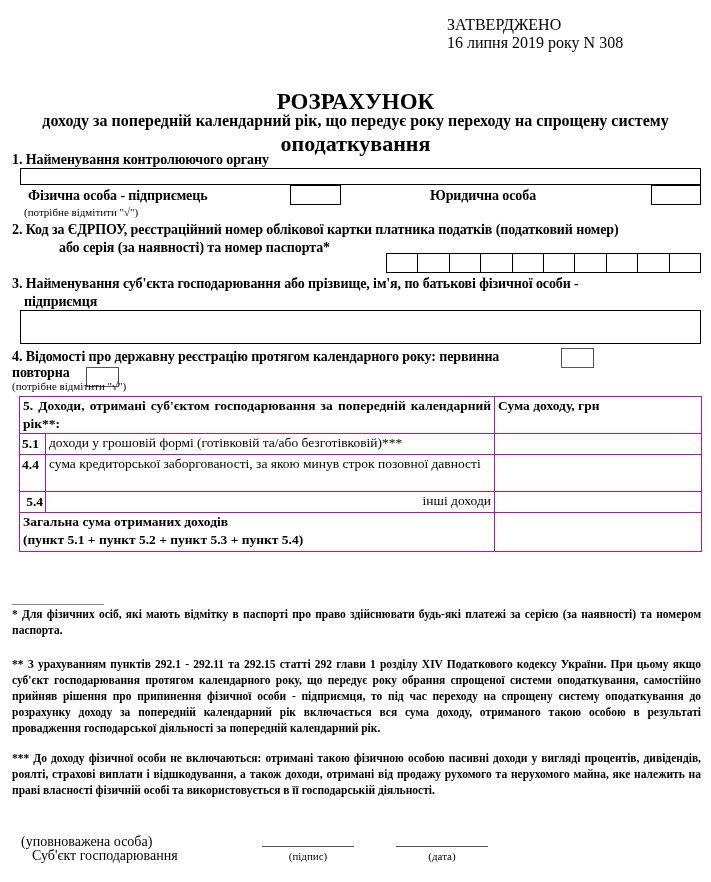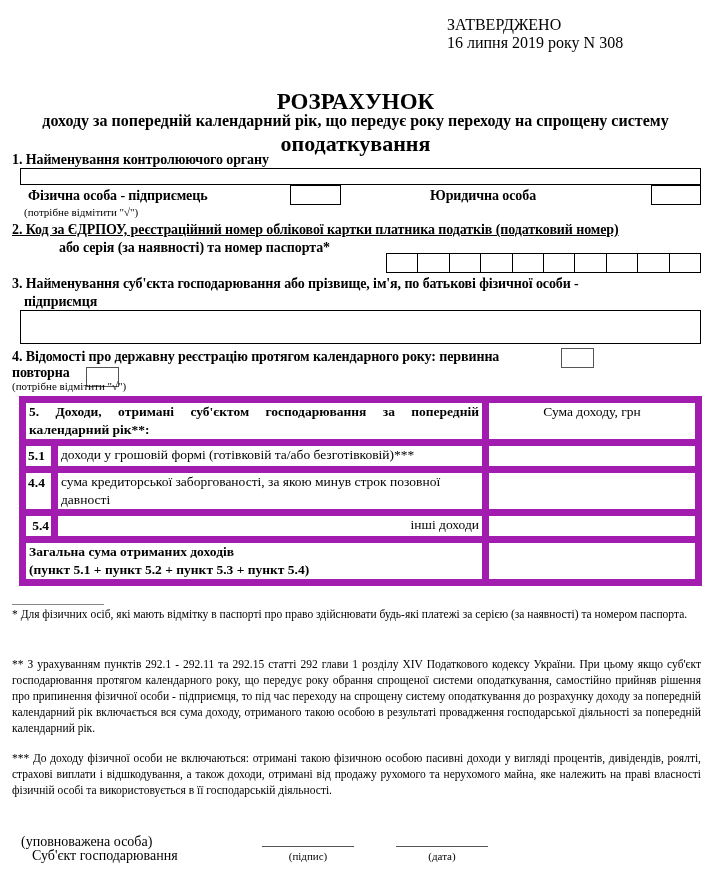--- a/index.html
+++ b/index.html
@@ -14,26 +14,26 @@
   .bold { font-weight:bold; }
   .sec { font-size:14px; font-weight:bold; letter-spacing:-0.1px; line-height:18px; }
   .box { position:absolute; border:1px solid #000; box-sizing:border-box; background:#fff; }
   .greybox { position:absolute; border:1.5px solid #555; box-sizing:border-box; background:#fff; }
   .hint { font-size:11px; }
   .codebox { position:absolute; top:253px; left:386px; display:flex; height:20px;
              border:1px solid #000; border-right:none; box-sizing:border-box; }
   .codebox .cell { width:31.4px; height:100%; border-right:1px solid #000; box-sizing:border-box; }
   table.inc { position:absolute; left:19px; top:396px; width:683px; border-collapse:collapse;
               font-size:13.5px; }
-  table.inc td { border:7px solid #a21caf; padding:0 3px; vertical-align:top; line-height:18px; }
+  table.inc td { border:1px solid #a21caf; padding:0 3px; vertical-align:top; line-height:18px; }
   table.inc td.num { font-weight:bold; width:21px; padding:1px 2px; }
   table.inc td.sum { width:200px; }
   .hdr-left { font-weight:bold; text-align:justify; text-align-last:left; }
-  .hdr-right { font-weight:normal; text-align:center; }
-  .fn { font-size:11.5px; line-height:16px; text-align:justify; }
+  .hdr-right { font-weight:bold; }
+  .fn { font-size:11.5px; line-height:16px; text-align:justify;font-weight:bold; }
   .fnline { position:absolute; left:12px; top:604px; width:92px; border-top:1px solid #888; }
   .sig { font-size:14px; line-height:18px; }
   .sigline { position:absolute; border-top:1px solid #555; width:92px; }
   .siglabel { font-size:11px; position:absolute; width:92px; text-align:center; }
 </style>
 </head>
 <body>
 
 <div class="abs approved">
   <div>ЗАТВЕРДЖЕНО</div>
@@ -45,21 +45,21 @@
 <div class="abs title t3">оподаткування</div>
 
 <div class="abs sec" style="left:12px; top:151px;">1. Найменування контролюючого органу</div>
 <div class="box" style="left:20px; top:168px; width:681px; height:17px;"></div>
 <div class="abs sec" style="left:28px; top:187px;">Фізична особа - підприємець</div>
 <div class="box" style="left:290px; top:185px; width:51px; height:20px;"></div>
 <div class="abs sec" style="left:390px; top:187px;margin-left:40px;">Юридична особа</div>
 <div class="box" style="left:651px; top:185px; width:50px; height:20px;"></div>
 <div class="abs hint" style="left:24px; top:206px;">(потрібне відмітити "√")</div>
 
-<div class="abs sec" style="left:12px; top:221px;text-decoration:underline;">2. Код за ЄДРПОУ, реєстраційний номер облікової картки платника податків (податковий номер)</div>
+<div class="abs sec" style="left:12px; top:221px;">2. Код за ЄДРПОУ, реєстраційний номер облікової картки платника податків (податковий номер)</div>
 <div class="abs sec" style="left:24px; top:239px;margin-left:35px;">або серія (за наявності) та номер паспорта*</div>
 <div class="codebox">
   <div class="cell"></div>
   <div class="cell"></div>
   <div class="cell"></div>
   <div class="cell"></div>
   <div class="cell"></div>
   <div class="cell"></div>
   <div class="cell"></div>
   <div class="cell"></div>

